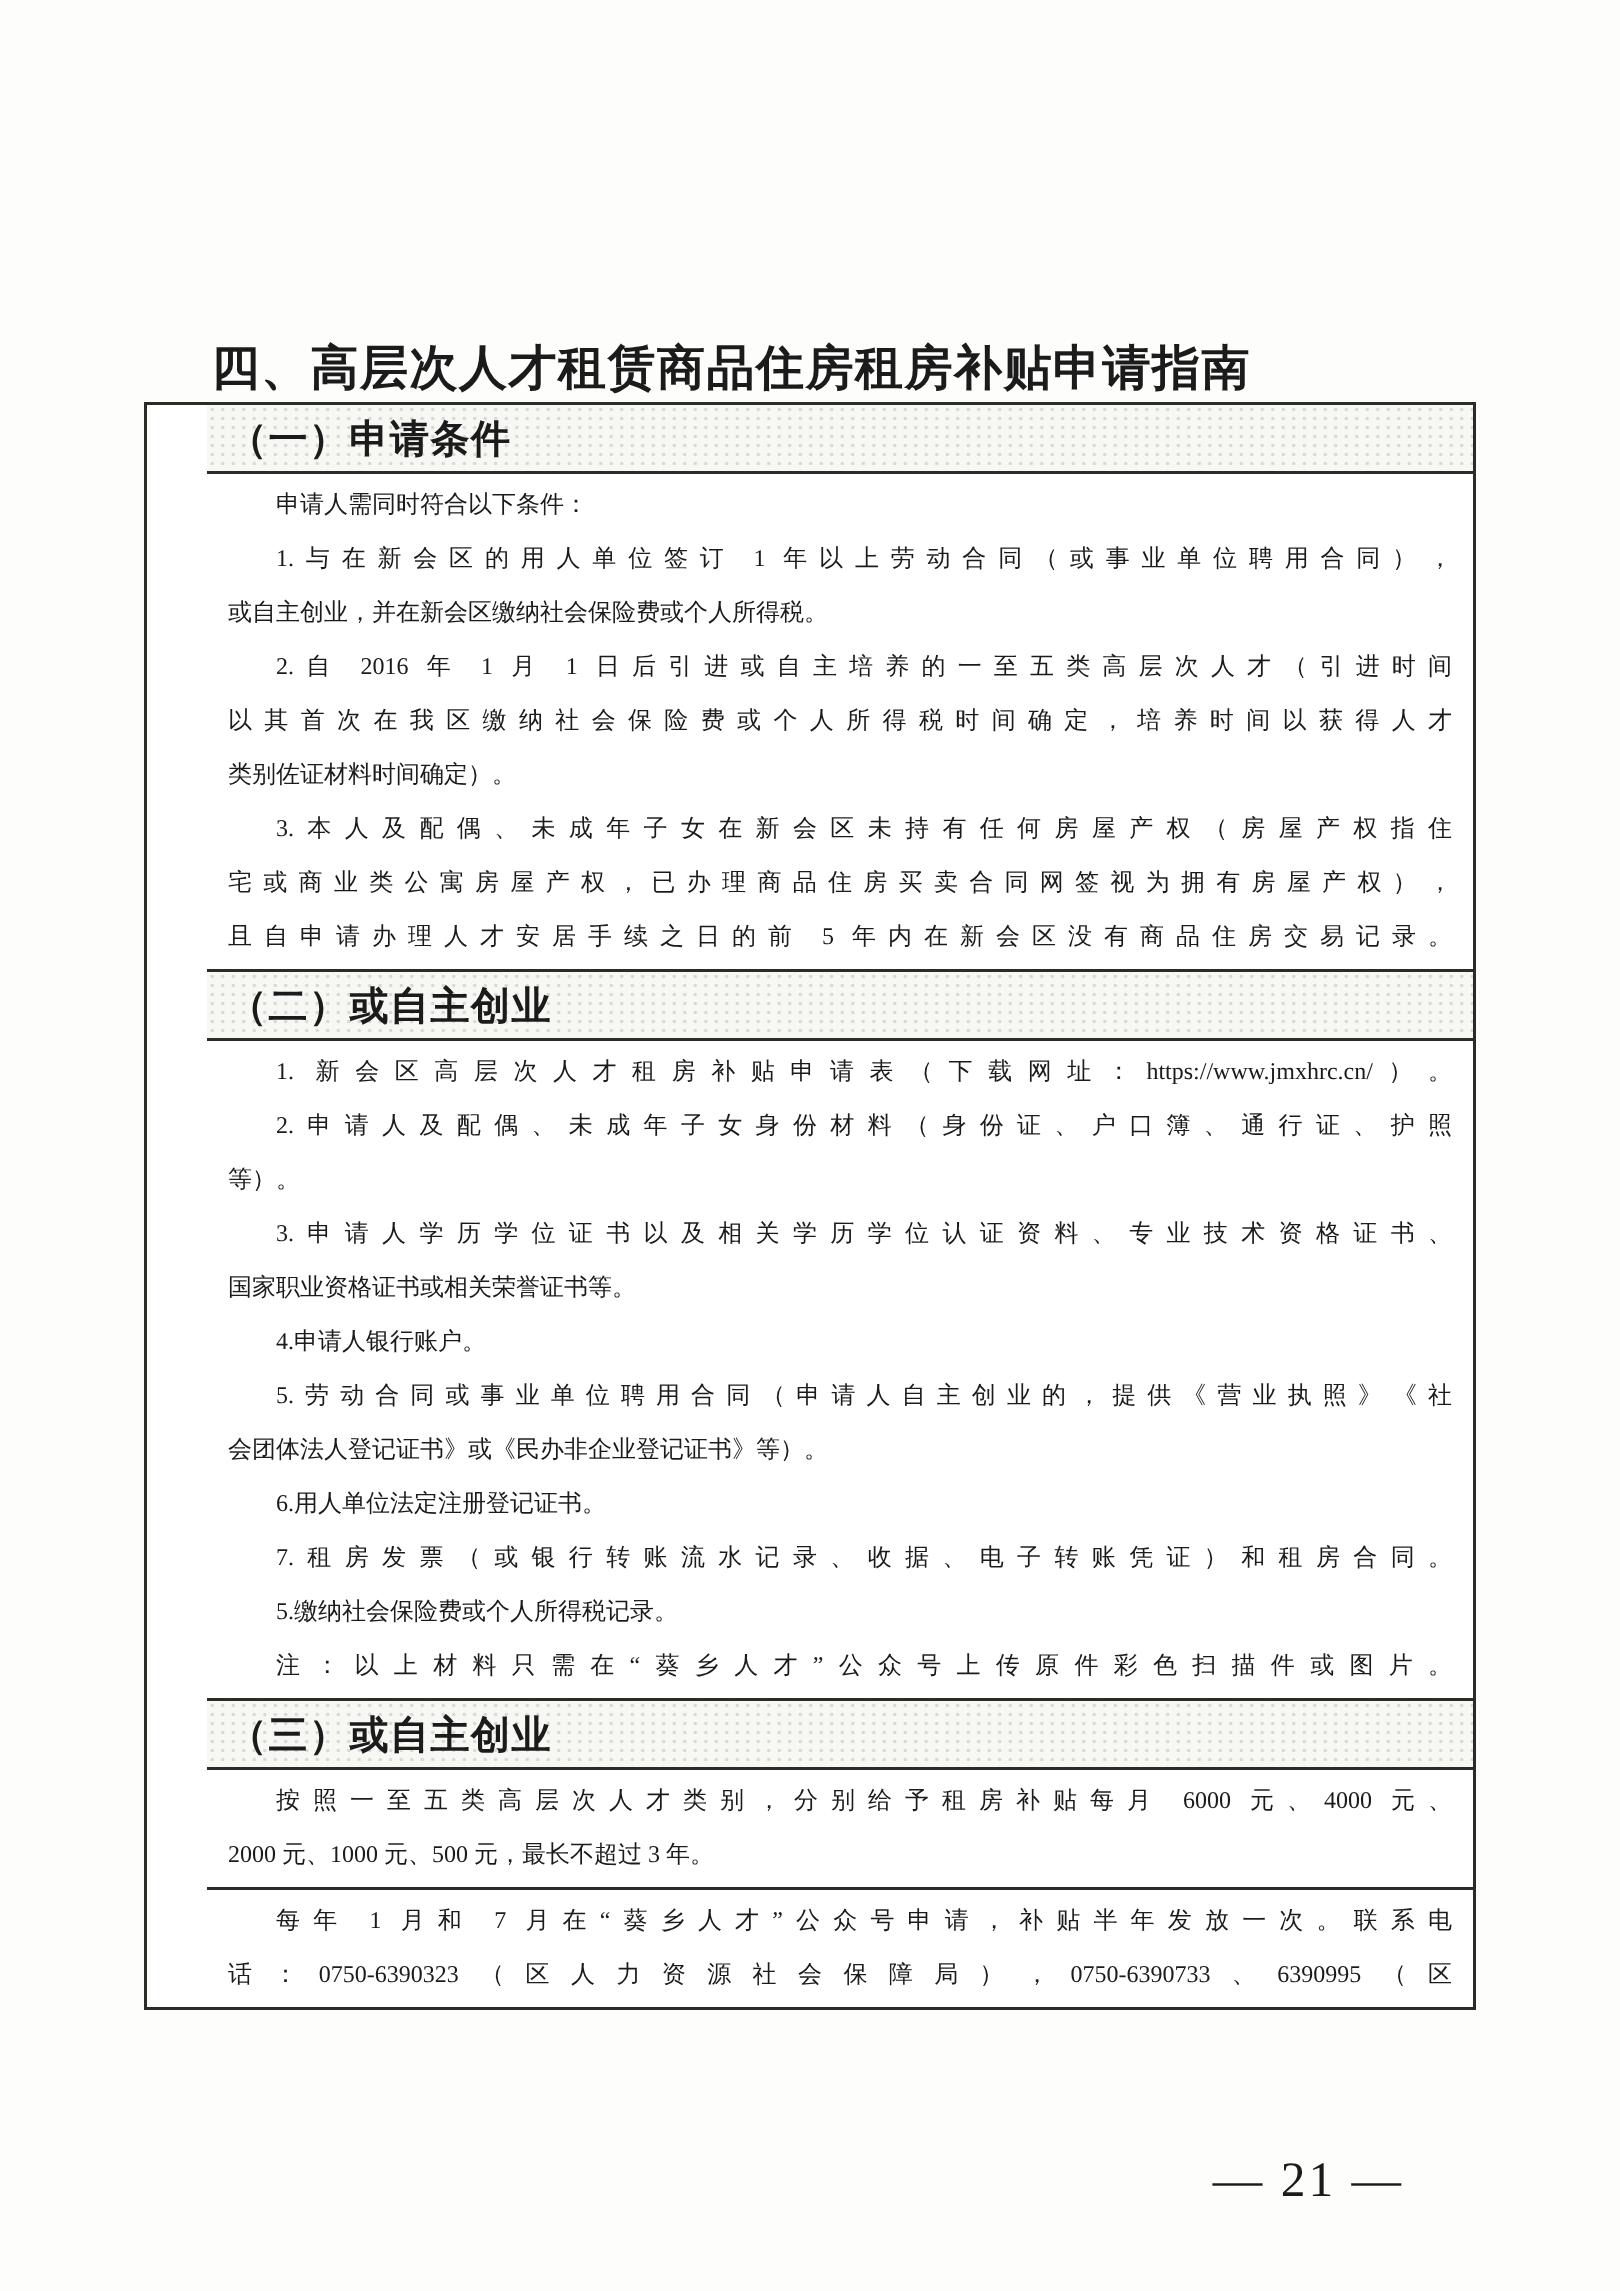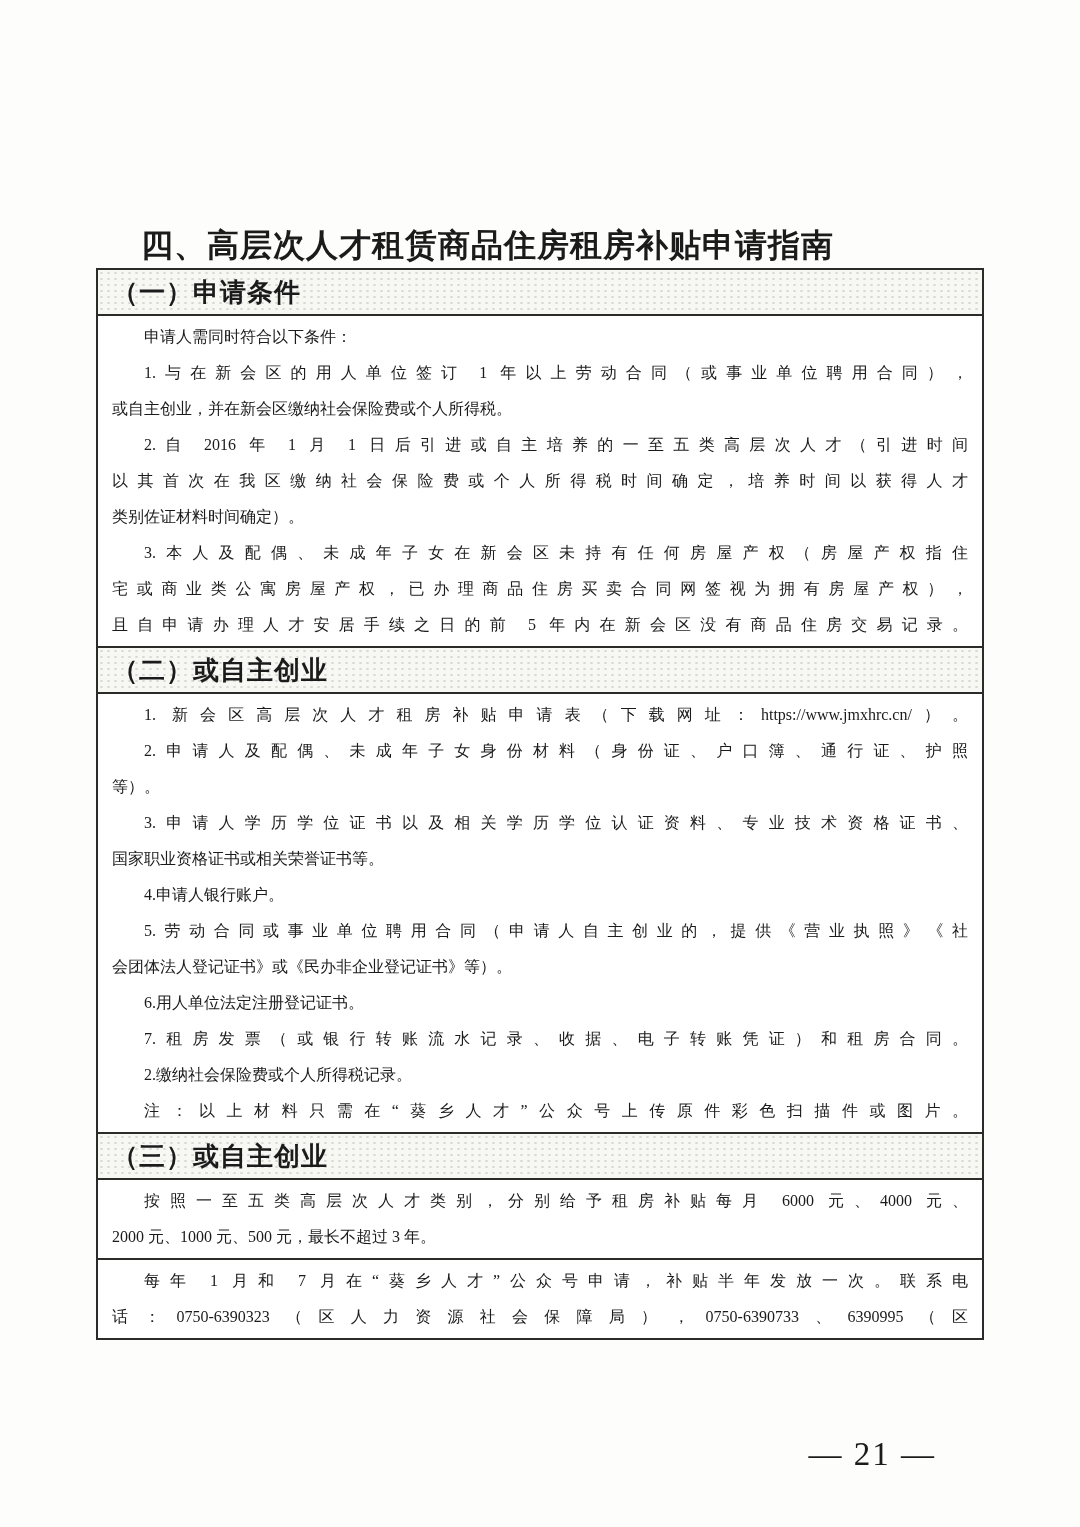--- a/index.html
+++ b/index.html
@@ -27,21 +27,21 @@
   }
   .guide-table {
     position: absolute;
     left: 96px;
     top: 268px;
     width: 888px;
     border: 2px solid #2b2b28;
     box-sizing: border-box;
     background: #fff;
   }
-  .row { box-sizing: border-box; }
+  .row { box-sizing: border-box; margin-left: 40px; }
   .row + .row { border-top: 2px solid #2b2b28; }
   .row.header {
     font-family: "Liberation Sans", "DejaVu Sans", sans-serif;
     font-weight: bold;
     font-size: 26px;
     line-height: 32px;
     padding: 6px 14px 6px 14px;
     background-color: #f7f7f4;
     background-image: radial-gradient(circle, rgba(110,110,100,0.22) 1px, rgba(0,0,0,0) 1.4px);
     background-size: 7px 6px;
@@ -93,21 +93,21 @@
       <div class="line ind fill">1. 新会区高层次人才租房补贴申请表（下载网址：https://www.jmxhrc.cn/）。</div>
       <div class="line ind fill">2.申请人及配偶、未成年子女身份材料（身份证、户口簿、通行证、护照</div>
       <div class="line">等）。</div>
       <div class="line ind fill">3.申请人学历学位证书以及相关学历学位认证资料、专业技术资格证书、</div>
       <div class="line">国家职业资格证书或相关荣誉证书等。</div>
       <div class="line ind">4.申请人银行账户。</div>
       <div class="line ind fill">5.劳动合同或事业单位聘用合同（申请人自主创业的，提供《营业执照》《社</div>
       <div class="line">会团体法人登记证书》或《民办非企业登记证书》等）。</div>
       <div class="line ind">6.用人单位法定注册登记证书。</div>
       <div class="line ind fill">7.租房发票（或银行转账流水记录、收据、电子转账凭证）和租房合同。</div>
-      <div class="line ind">2.缴纳社会保险费或个人所得税记录。</div>
+      <div class="line ind">5.缴纳社会保险费或个人所得税记录。</div>
       <div class="line ind fill">注：以上材料只需在“葵乡人才”公众号上传原件彩色扫描件或图片。</div>
     </div>
     <div class="row header"><span>（三）或自主创业</span></div>
     <div class="row body">
       <div class="line ind fill">按照一至五类高层次人才类别，分别给予租房补贴每月 6000 元、4000 元、</div>
       <div class="line">2000 元、1000 元、500 元，最长不超过 3 年。</div>
     </div>
     <div class="row body">
       <div class="line ind fill">每年 1 月和 7 月在“葵乡人才”公众号申请，补贴半年发放一次。联系电</div>
       <div class="line fill">话：0750-6390323（区人力资源社会保障局），0750-6390733、6390995（区</div>

